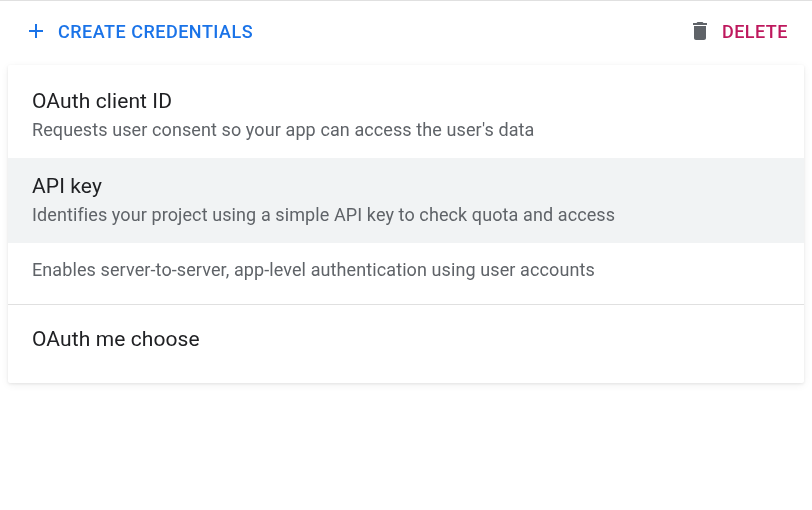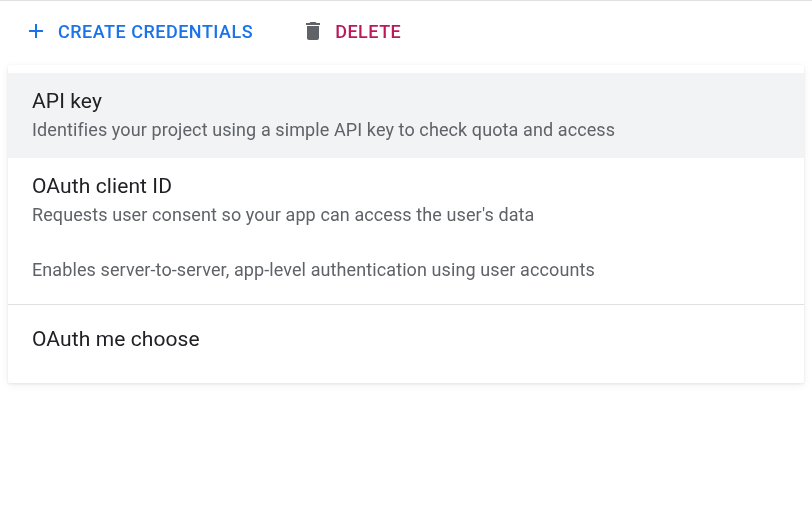--- a/index.html
+++ b/index.html
@@ -13,20 +13,21 @@
       width: 812px;
       height: 510px;
       overflow: hidden;
       border-top: 1px solid #e0e0e0;
     }
     .toolbar {
       display: flex;
       align-items: center;
       padding: 18px 24px;
       gap: 48px;
+      justify-content: space-between;
     }
     .toolbar-button {
       display: flex;
       align-items: center;
       gap: 10px;
       background: none;
       border: none;
       cursor: pointer;
       font-family: inherit;
       font-size: 18px;
@@ -104,27 +105,27 @@
     <span class="icon">
       <svg viewBox="0 0 24 24" width="24" height="24">
           <path d="M6 19c0 1.1.9 2 2 2h8c1.1 0 2-.9 2-2V7H6v12zM19 4h-3.5l-1-1h-5l-1 1H5v2h14V4z"></path>
         </svg>
     </span>
     <span>DELETE</span>
   </button>
 </div>
 
 <div class="dropdown-menu">
+  <div class="menu-item">
+    <div class="menu-item-title">OAuth client ID</div>
+    <div class="menu-item-description">Requests user consent so your app can access the user's data</div>
+  </div>
   <div class="menu-item hovered">
     <div class="menu-item-title">API key</div>
     <div class="menu-item-description">Identifies your project using a simple API key to check quota and access</div>
-  </div>
-  <div class="menu-item">
-    <div class="menu-item-title">OAuth client ID</div>
-    <div class="menu-item-description">Requests user consent so your app can access the user's data</div>
   </div>
   <div class="menu-item">
     <div class="menu-item-description">Enables server-to-server, app-level authentication using user accounts</div>
   </div>
   <hr class="menu-divider">
   <div class="menu-item">
     <div class="menu-item-title">OAuth me choose</div>
   </div>
 </div>
 

